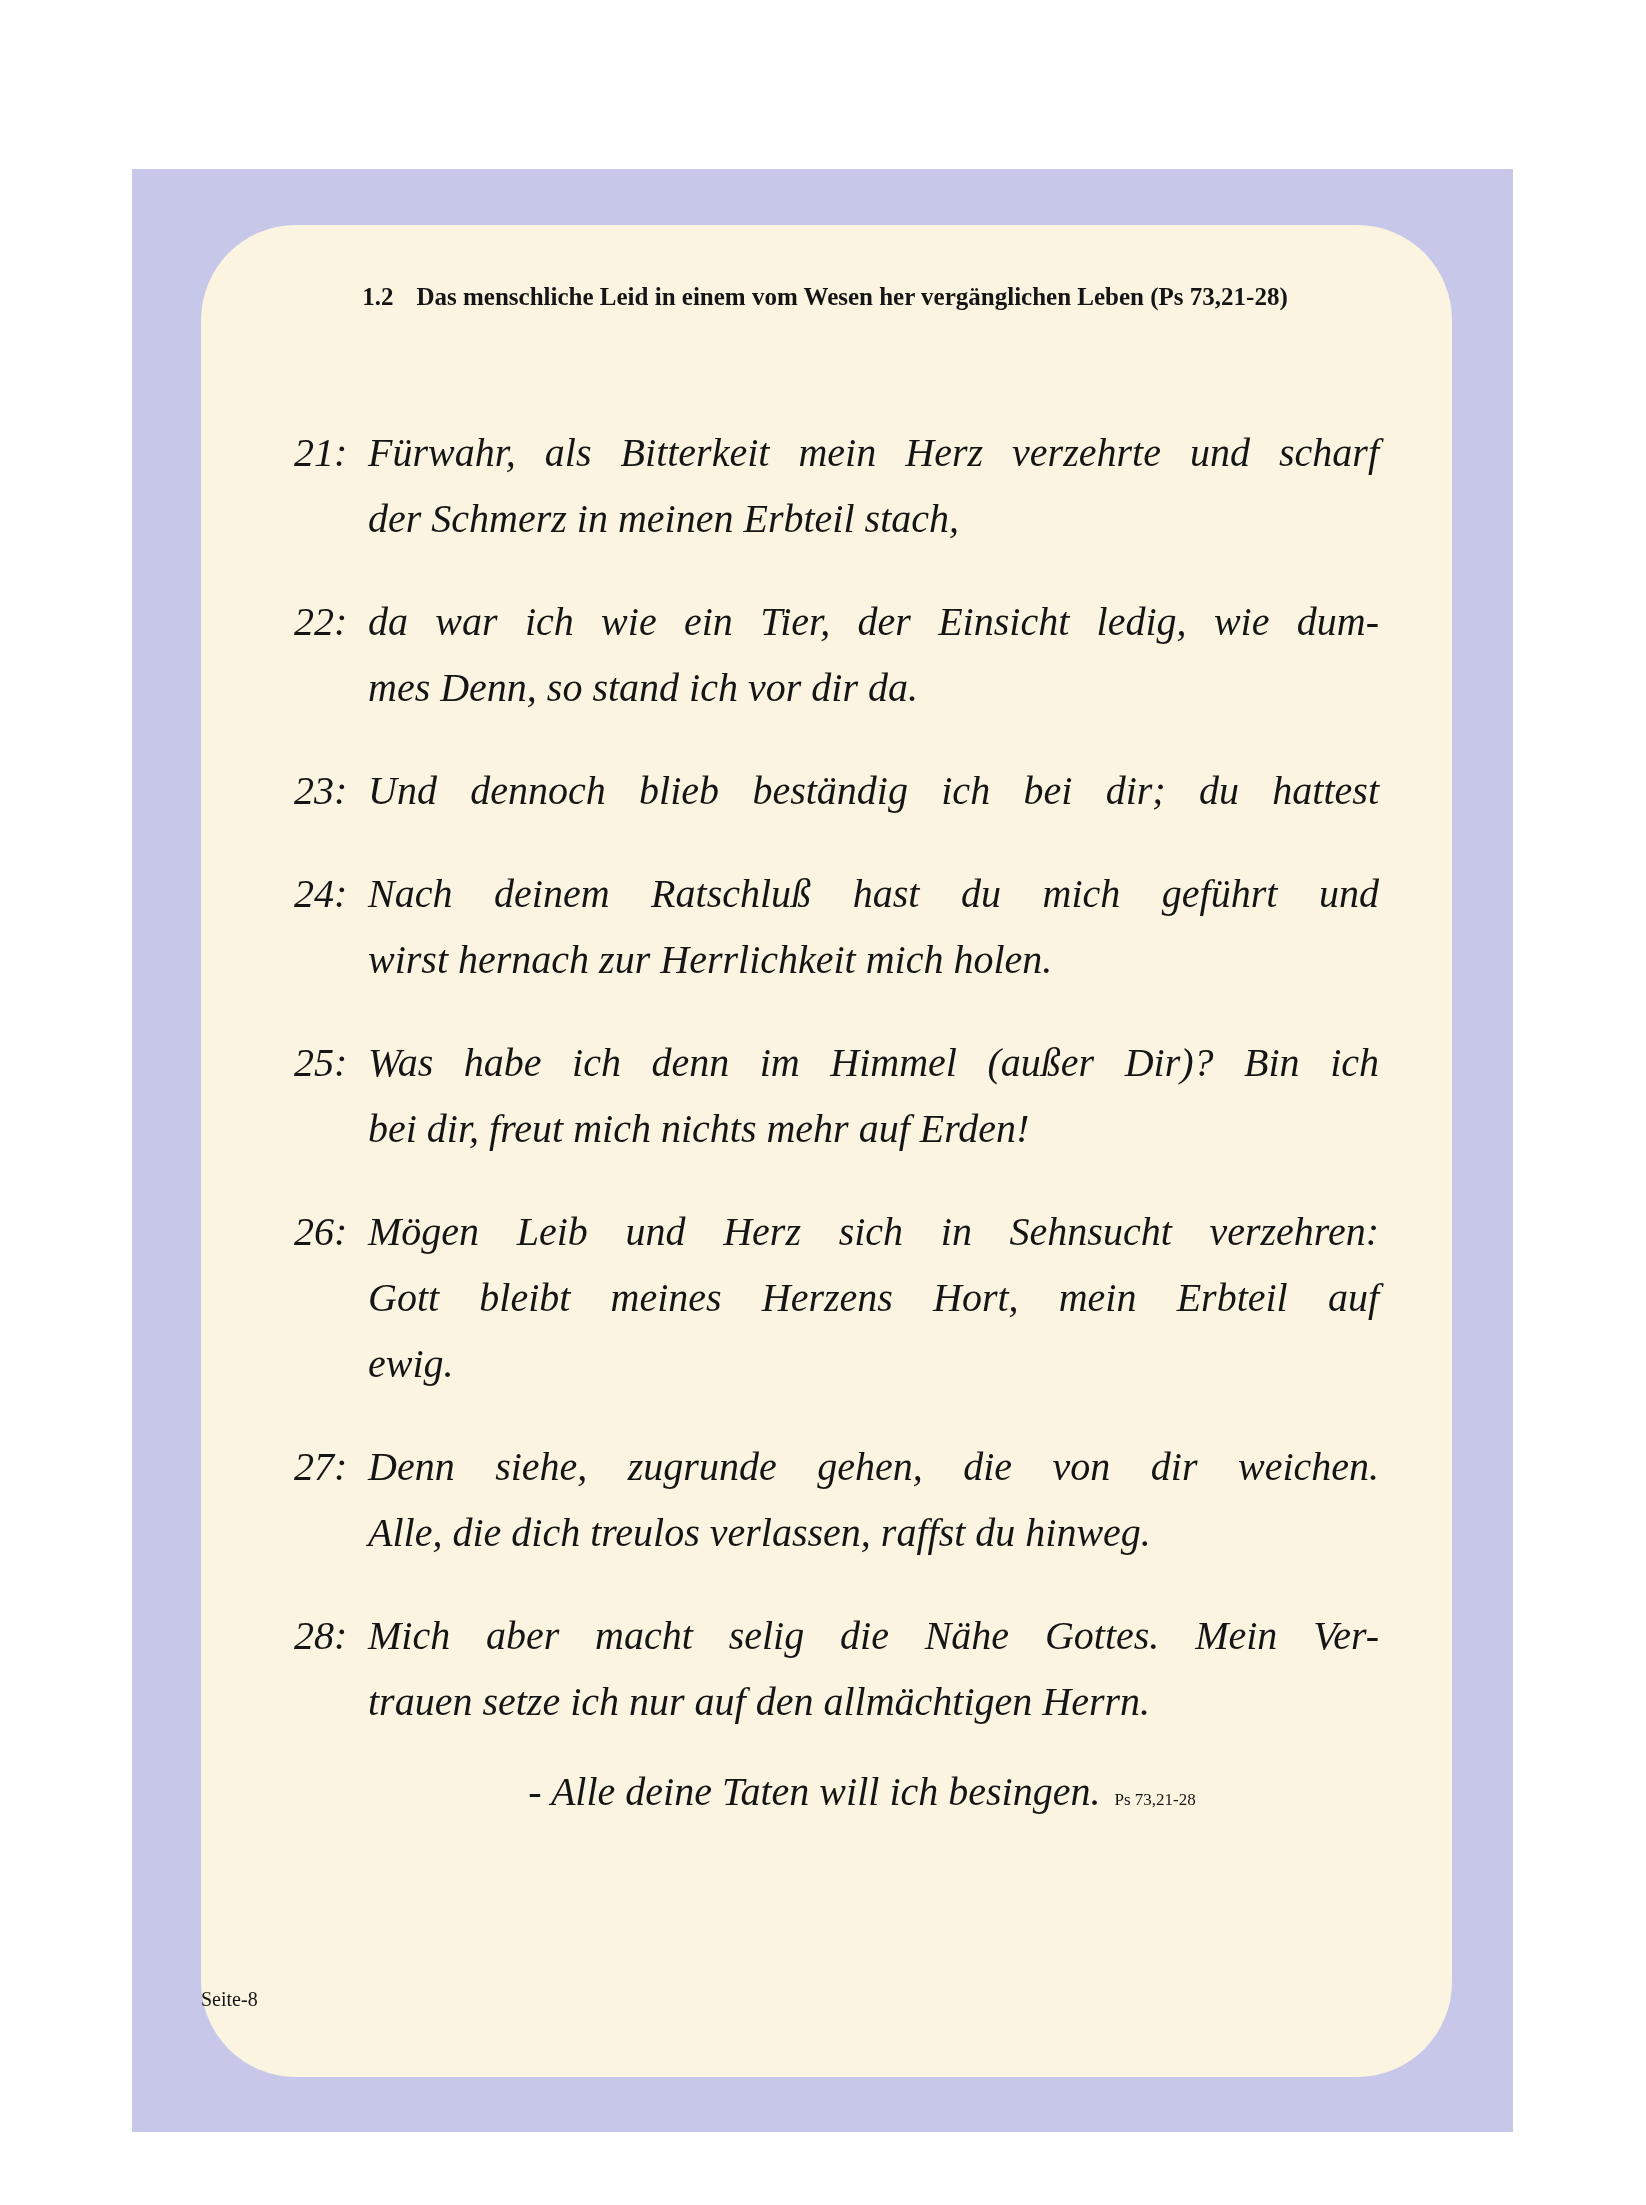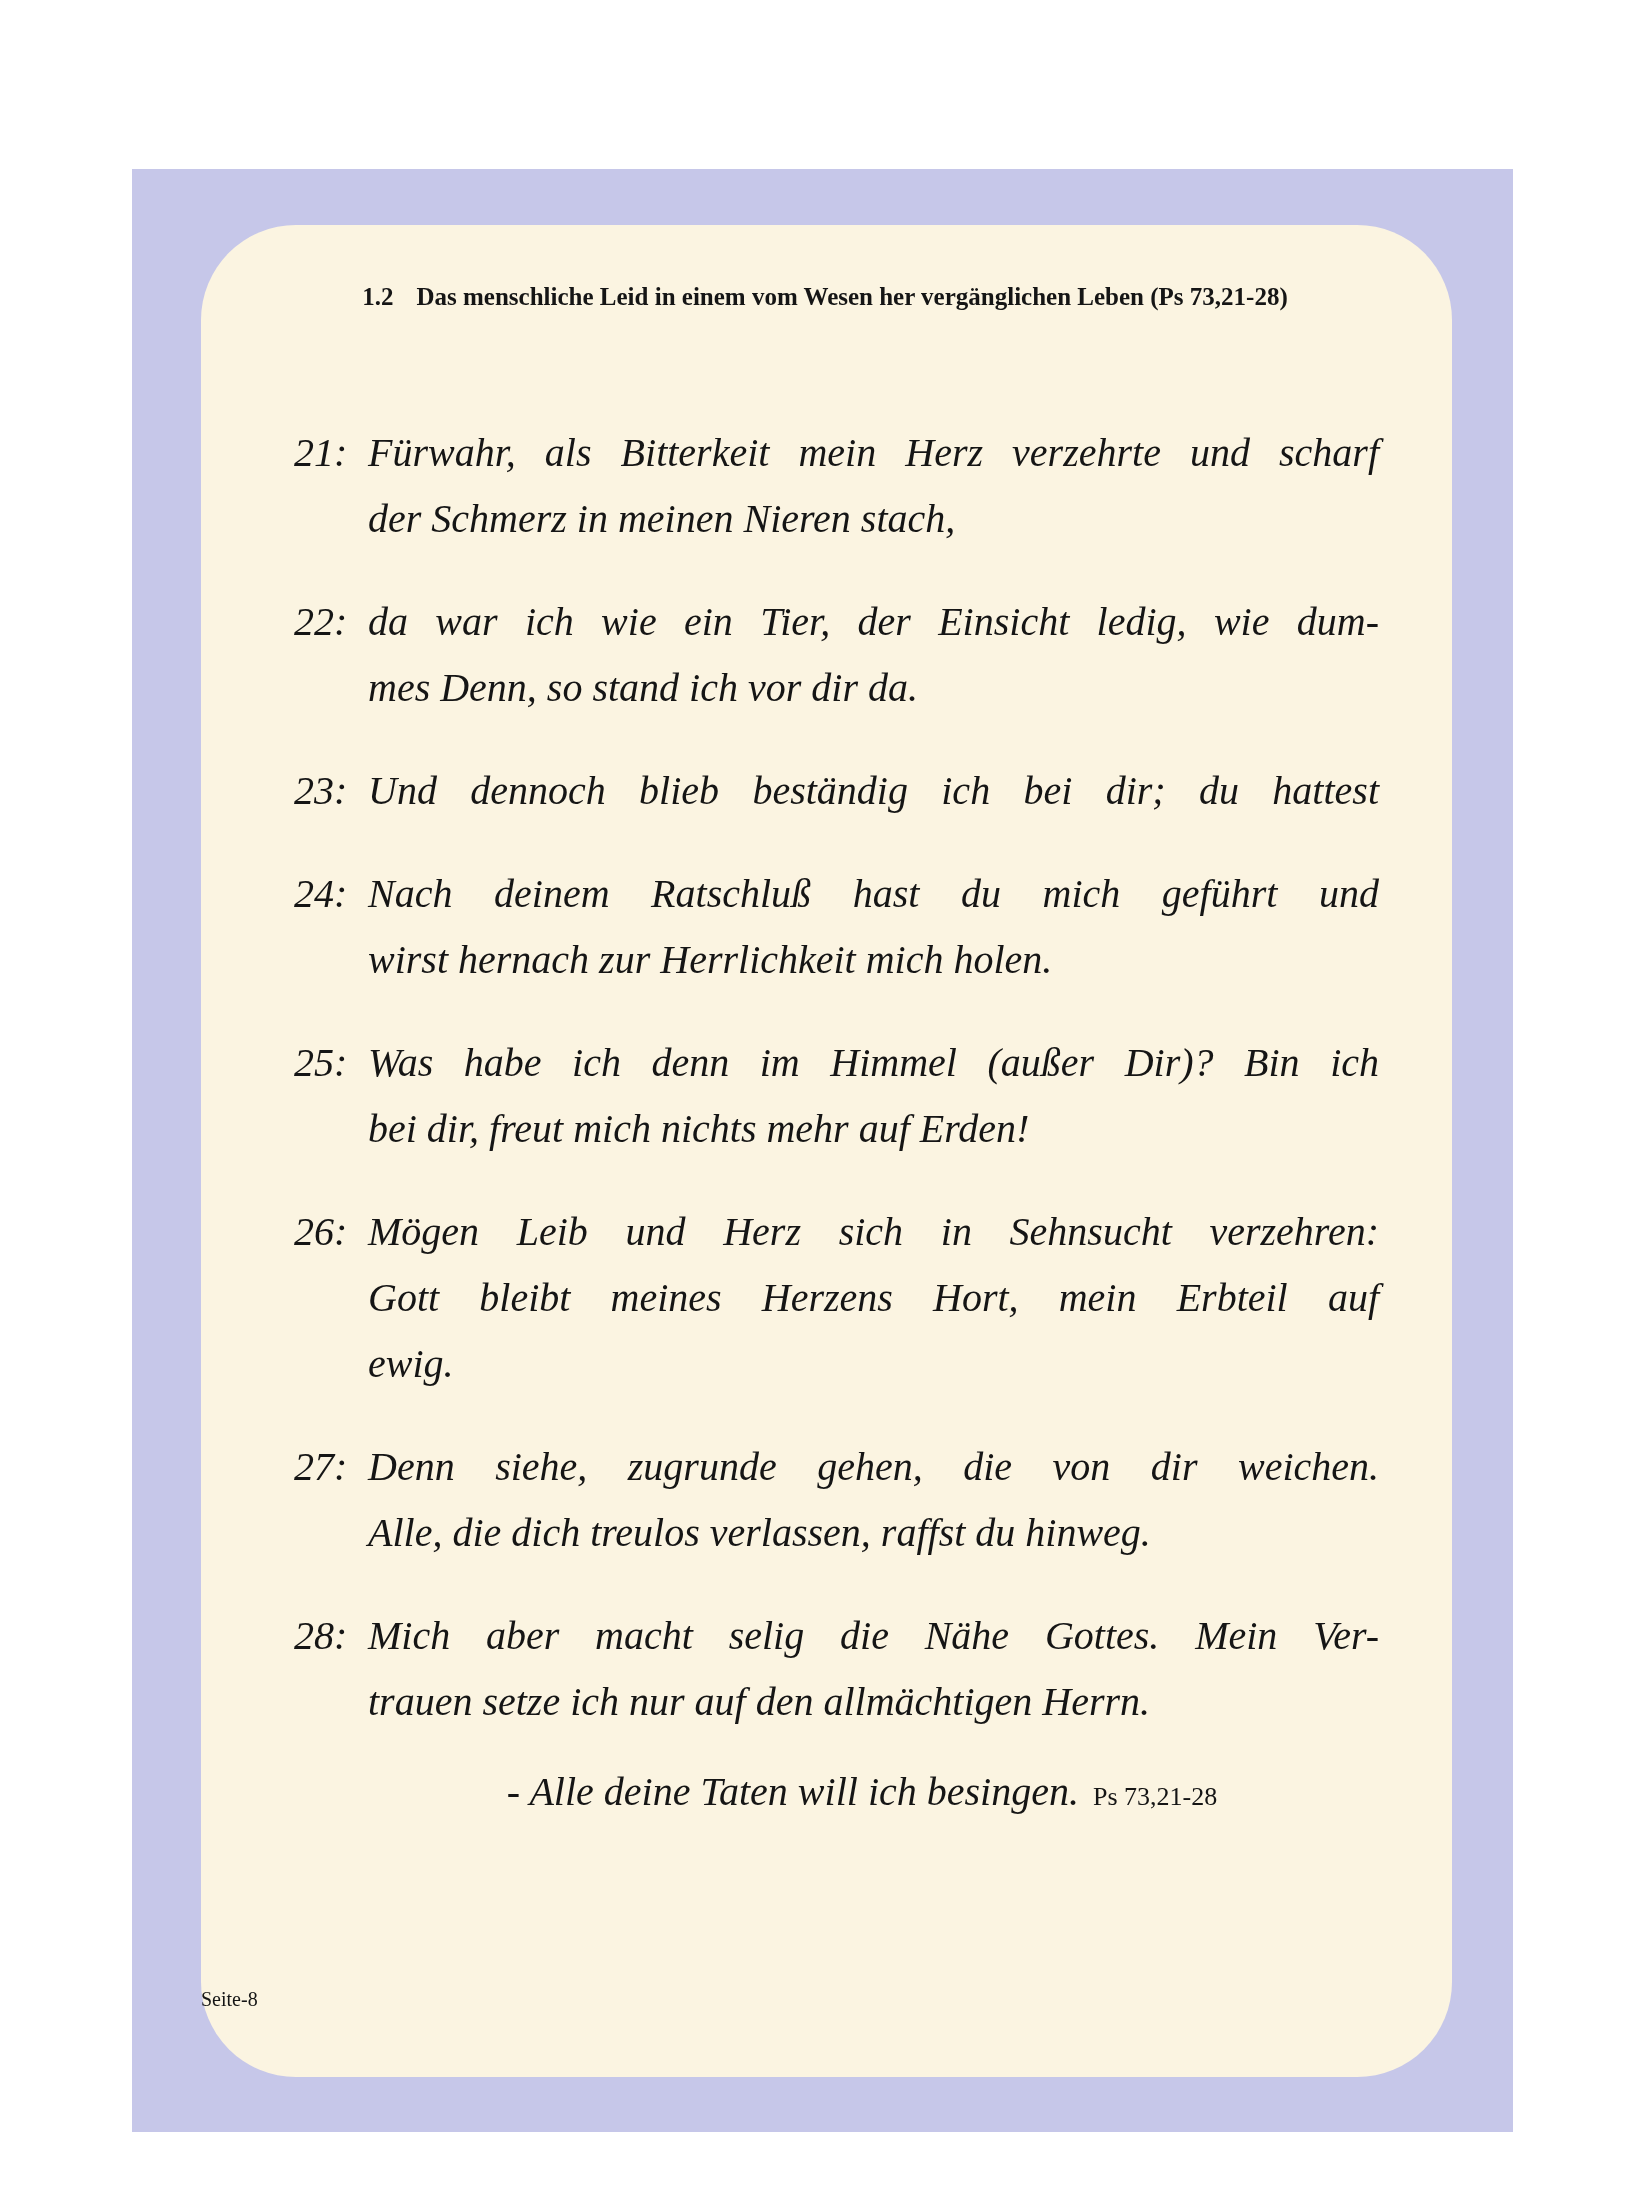--- a/index.html
+++ b/index.html
@@ -72,21 +72,21 @@
     justify-content: center;
     align-items: baseline;
     margin-top: -13.2px;
     padding-left: 51px;
     font-style: italic;
     font-size: 40px;
     line-height: 66px;
   }
   .coda-ref {
     font-style: normal;
-    font-size: 26px;
+    font-size: 17px;
     white-space: nowrap;
     margin-left: 14px;
   }
   .footer {
     position: absolute;
     left: 0;
     right: 0;
     bottom: 66px;
     text-align: left;
     font-size: 20px;
@@ -100,21 +100,21 @@
   <div class="card">
 
     <div class="header">
       <span class="num">1.2</span><span>Das menschliche Leid in einem vom Wesen her vergänglichen Leben (Ps 73,21-28)</span>
     </div>
 
     <div class="verses">
       <div>
           <div class="verse">
             <div class="vline first just"><span class="vnum">21:</span>Fürwahr, als Bitterkeit mein Herz verzehrte und scharf</div>
-            <div class="vline">der Schmerz in meinen Nieren stach,</div>
+            <div class="vline">der Schmerz in meinen Erbteil stach,</div>
           </div>
           <div class="verse">
             <div class="vline first just"><span class="vnum">22:</span>da war ich wie ein Tier, der Einsicht ledig, wie dum-</div>
             <div class="vline">mes Denn, so stand ich vor dir da.</div>
           </div>
           <div class="verse">
             <div class="vline first just"><span class="vnum">23:</span>Und dennoch blieb beständig ich bei dir; du hattest</div>
           </div>
           <div class="verse">
             <div class="vline first just"><span class="vnum">24:</span>Nach deinem Ratschluß hast du mich geführt und</div>

